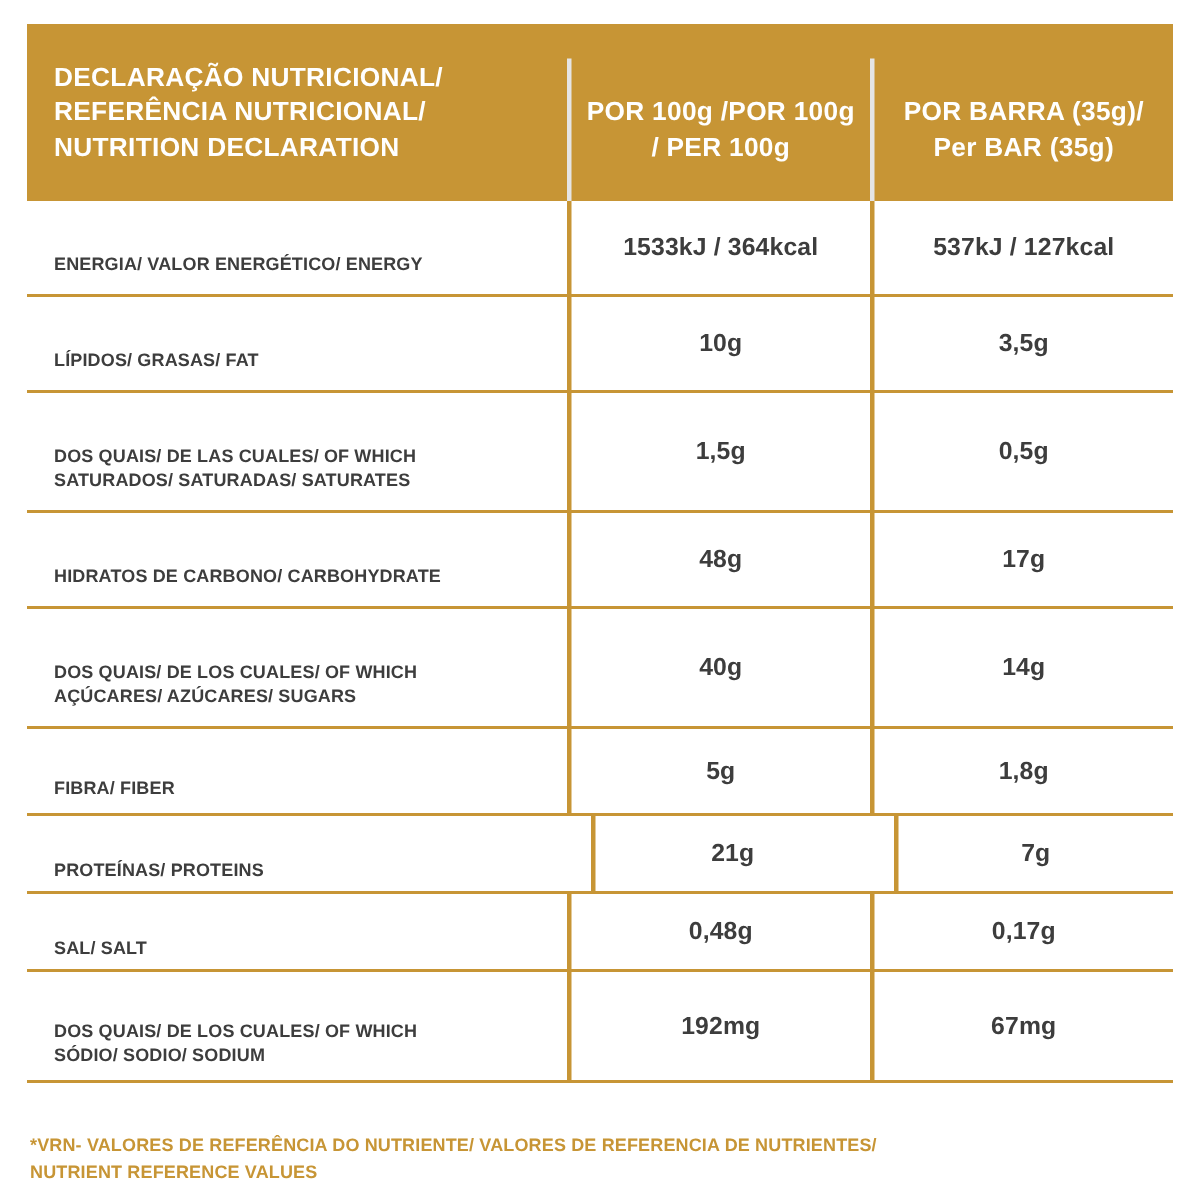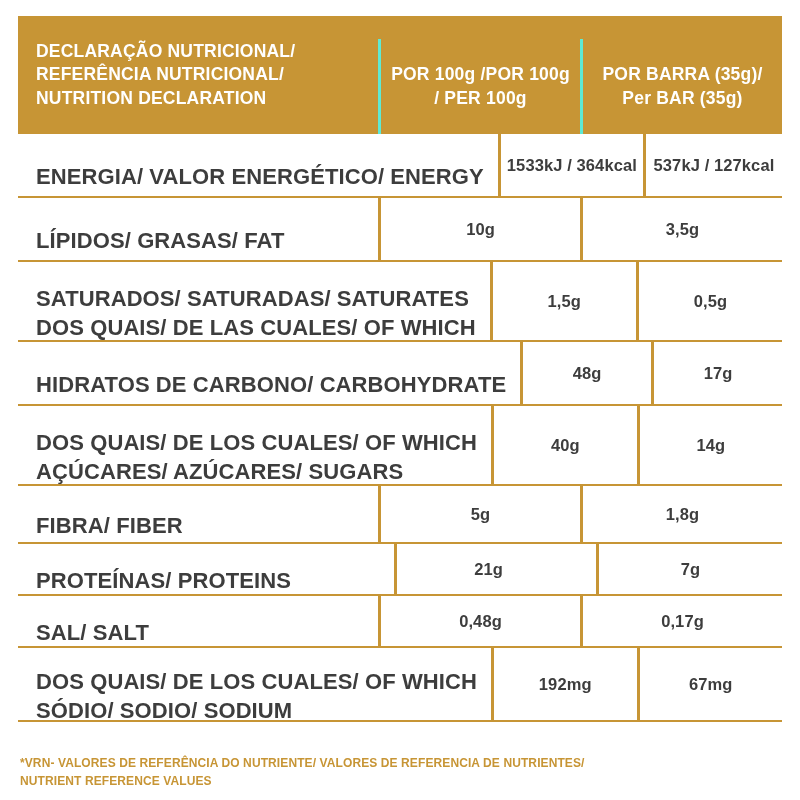--- a/index.html
+++ b/index.html
@@ -39,21 +39,21 @@
     box-sizing: border-box;
   }
   .header .col-name {
     flex: 0 0 360px;
     padding: 0 14px 0 18px;
   }
   .header .col-val {
     flex: 1 1 0;
     justify-content: center;
     text-align: center;
-    border-left: 3px solid #5eead4;
+    border-left: 3px solid #e5e5e5;
     padding: 0 8px;
     margin-top: 23px;
   }
   .header .htext {
     font-size: 17.5px;
     font-weight: bold;
     line-height: 1.32;
     letter-spacing: 0.2px;
     font-stretch: condensed;
   }
@@ -86,21 +86,21 @@
     display: flex;
     align-items: center;
     justify-content: center;
     text-align: center;
     box-sizing: border-box;
     border-left: 3px solid #c79535;
     padding: 6px 6px;
   }
 
   .nm {
-    font-size: 22px;
+    font-size: 12px;
     font-weight: bold;
     color: #3d3d3d;
     line-height: 1.32;
     letter-spacing: 0.1px;
     margin-top: 24px;
   }
   .nm .ln { display: block; white-space: nowrap; }
   .vl {
     font-size: 16.5px;
     font-weight: bold;
@@ -184,22 +184,22 @@
         <span class="vl">10g</span>
       </div>
       <div class="cell-val">
         <span class="vl">3,5g</span>
       </div>
     </div>
 
     <div class="row r3">
       <div class="cell-name">
         <div class="nm">
+          <span class="ln">DOS QUAIS/ DE LAS CUALES/ OF WHICH</span>
           <span class="ln">SATURADOS/ SATURADAS/ SATURATES</span>
-          <span class="ln">DOS QUAIS/ DE LAS CUALES/ OF WHICH</span>
         </div>
       </div>
       <div class="cell-val">
         <span class="vl">1,5g</span>
       </div>
       <div class="cell-val">
         <span class="vl">0,5g</span>
       </div>
     </div>
 

